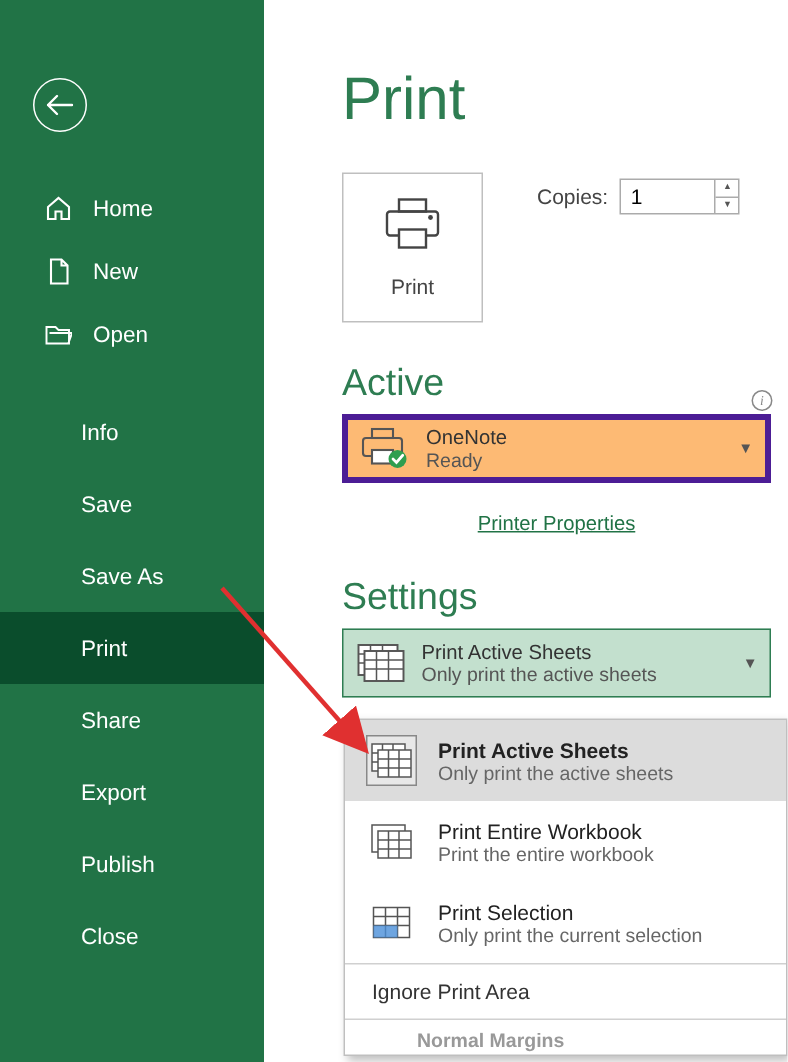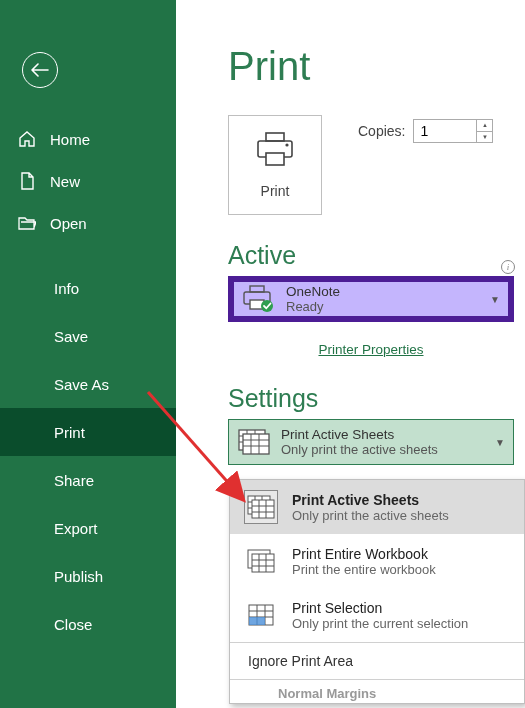--- a/index.html
+++ b/index.html
@@ -1,39 +1,39 @@
 <!DOCTYPE html>
 <html><head>
 <meta charset="utf-8">
 <style>
   * { box-sizing: border-box; margin: 0; padding: 0; font-family: "Segoe UI", sans-serif; }
   body { width: 525px; height: 708px; overflow: hidden; background: #fff; position: relative; }
   .layout { display: flex; height: 100%; }
   .sidebar { width: 176px; background: #217346; color: #fff; display: flex; flex-direction: column; padding-top: 52px; }
   .back-btn { width: 36px; height: 36px; border: 1.5px solid #fff; border-radius: 50%; margin-left: 22px; margin-bottom: 30px; display: flex; align-items: center; justify-content: center; cursor: pointer; }
-  .nav-item { display: flex; align-items: center; height: 42px; padding-left: 18px; gap: 14px; cursor: pointer; font-size: 15px; text-align: center; }
+  .nav-item { display: flex; align-items: center; height: 42px; padding-left: 30px; gap: 14px; cursor: pointer; font-size: 15px; text-align: center; }
   .nav-item .icon { width: 18px; height: 18px; flex-shrink: 0; }
   .nav-sub { padding-left: 54px; height: 48px; display: flex; align-items: center; cursor: pointer; font-size: 15px; }
   .nav-sub.sel { background: #0a4d2c; }
   .nav-spacer { height: 20px; }
   .main { flex: 1; padding: 44px 0 0 52px; background: #fff; position: relative; }
   .h1 { font-size: 40px; font-weight: 300; color: #2e7d52; margin-bottom: 26px; }
   .print-row { display: flex; align-items: flex-start; gap: 36px; }
   .print-btn { width: 94px; height: 100px; border: 1px solid #bfbfbf; display: flex; flex-direction: column; align-items: center; justify-content: center; gap: 14px; cursor: pointer; }
   .print-btn .plabel { font-size: 14px; color: #444; }
   .copies-row { display: flex; align-items: center; gap: 8px; margin-top: 4px; }
   .copies-row label { font-size: 14px; color: #444; text-align: center; }
   .spinner { width: 80px; height: 24px; border: 1px solid #ababab; display: flex; align-items: center; position: relative; }
   .spinner input { border: none; width: 56px; padding-left: 6px; font-size: 14px; outline: none; }
   .spin-btns { position: absolute; right: 0; top: 0; bottom: 0; width: 16px; border-left: 1px solid #ababab; display: flex; flex-direction: column; }
   .spin-btns div { flex: 1; display: flex; align-items: center; justify-content: center; font-size: 6px; color: #555; cursor: pointer; }
   .spin-btns div:first-child { border-bottom: 1px solid #ababab; }
   .h2 { font-size: 25px; font-weight: 400; color: #2e7d52; margin-top: 26px; margin-bottom: 6px; }
   .info-icon { position: absolute; right: 10px; top: 260px; width: 14px; height: 14px; border: 1px solid #888; border-radius: 50%; font-size: 9px; color: #888; display: flex; align-items: center; justify-content: center; font-style: italic; font-family: serif; }
-  .dropdown { width: 286px; height: 46px; border: 6px solid #4c1d95; display: flex; align-items: center; padding: 0 8px; gap: 10px; cursor: pointer; position: relative; background: #c4b5fd; }
+  .dropdown { width: 286px; height: 46px; border: 4px solid #4c1d95; display: flex; align-items: center; padding: 0 8px; gap: 10px; cursor: pointer; position: relative; background: #fdba74; }
   .dropdown.sel { background: #c3e0ce; border: 1px solid #2e7d52; }
   .dd-text { flex: 1; display: flex; flex-direction: column; justify-content: center; }
   .dd-title { font-size: 13.5px; color: #333; }
   .dd-sub { font-size: 13px; color: #555; }
   .caret { color: #555; font-size: 10px; }
   .link-row { width: 286px; text-align: center; margin-top: 18px; }
   .link-row a { color: #217346; font-size: 13.5px; text-decoration: underline; cursor: pointer; }
   .popup { position: absolute; left: 229px; top: 479px; width: 296px; background: #fff; border: 1px solid #bfbfbf; box-shadow: 2px 3px 6px rgba(0,0,0,0.25); z-index: 10; }
   .opt { display: flex; align-items: center; gap: 14px; padding: 10px 14px; cursor: pointer; }
   .opt.hl { background: #dcdcdc; }

